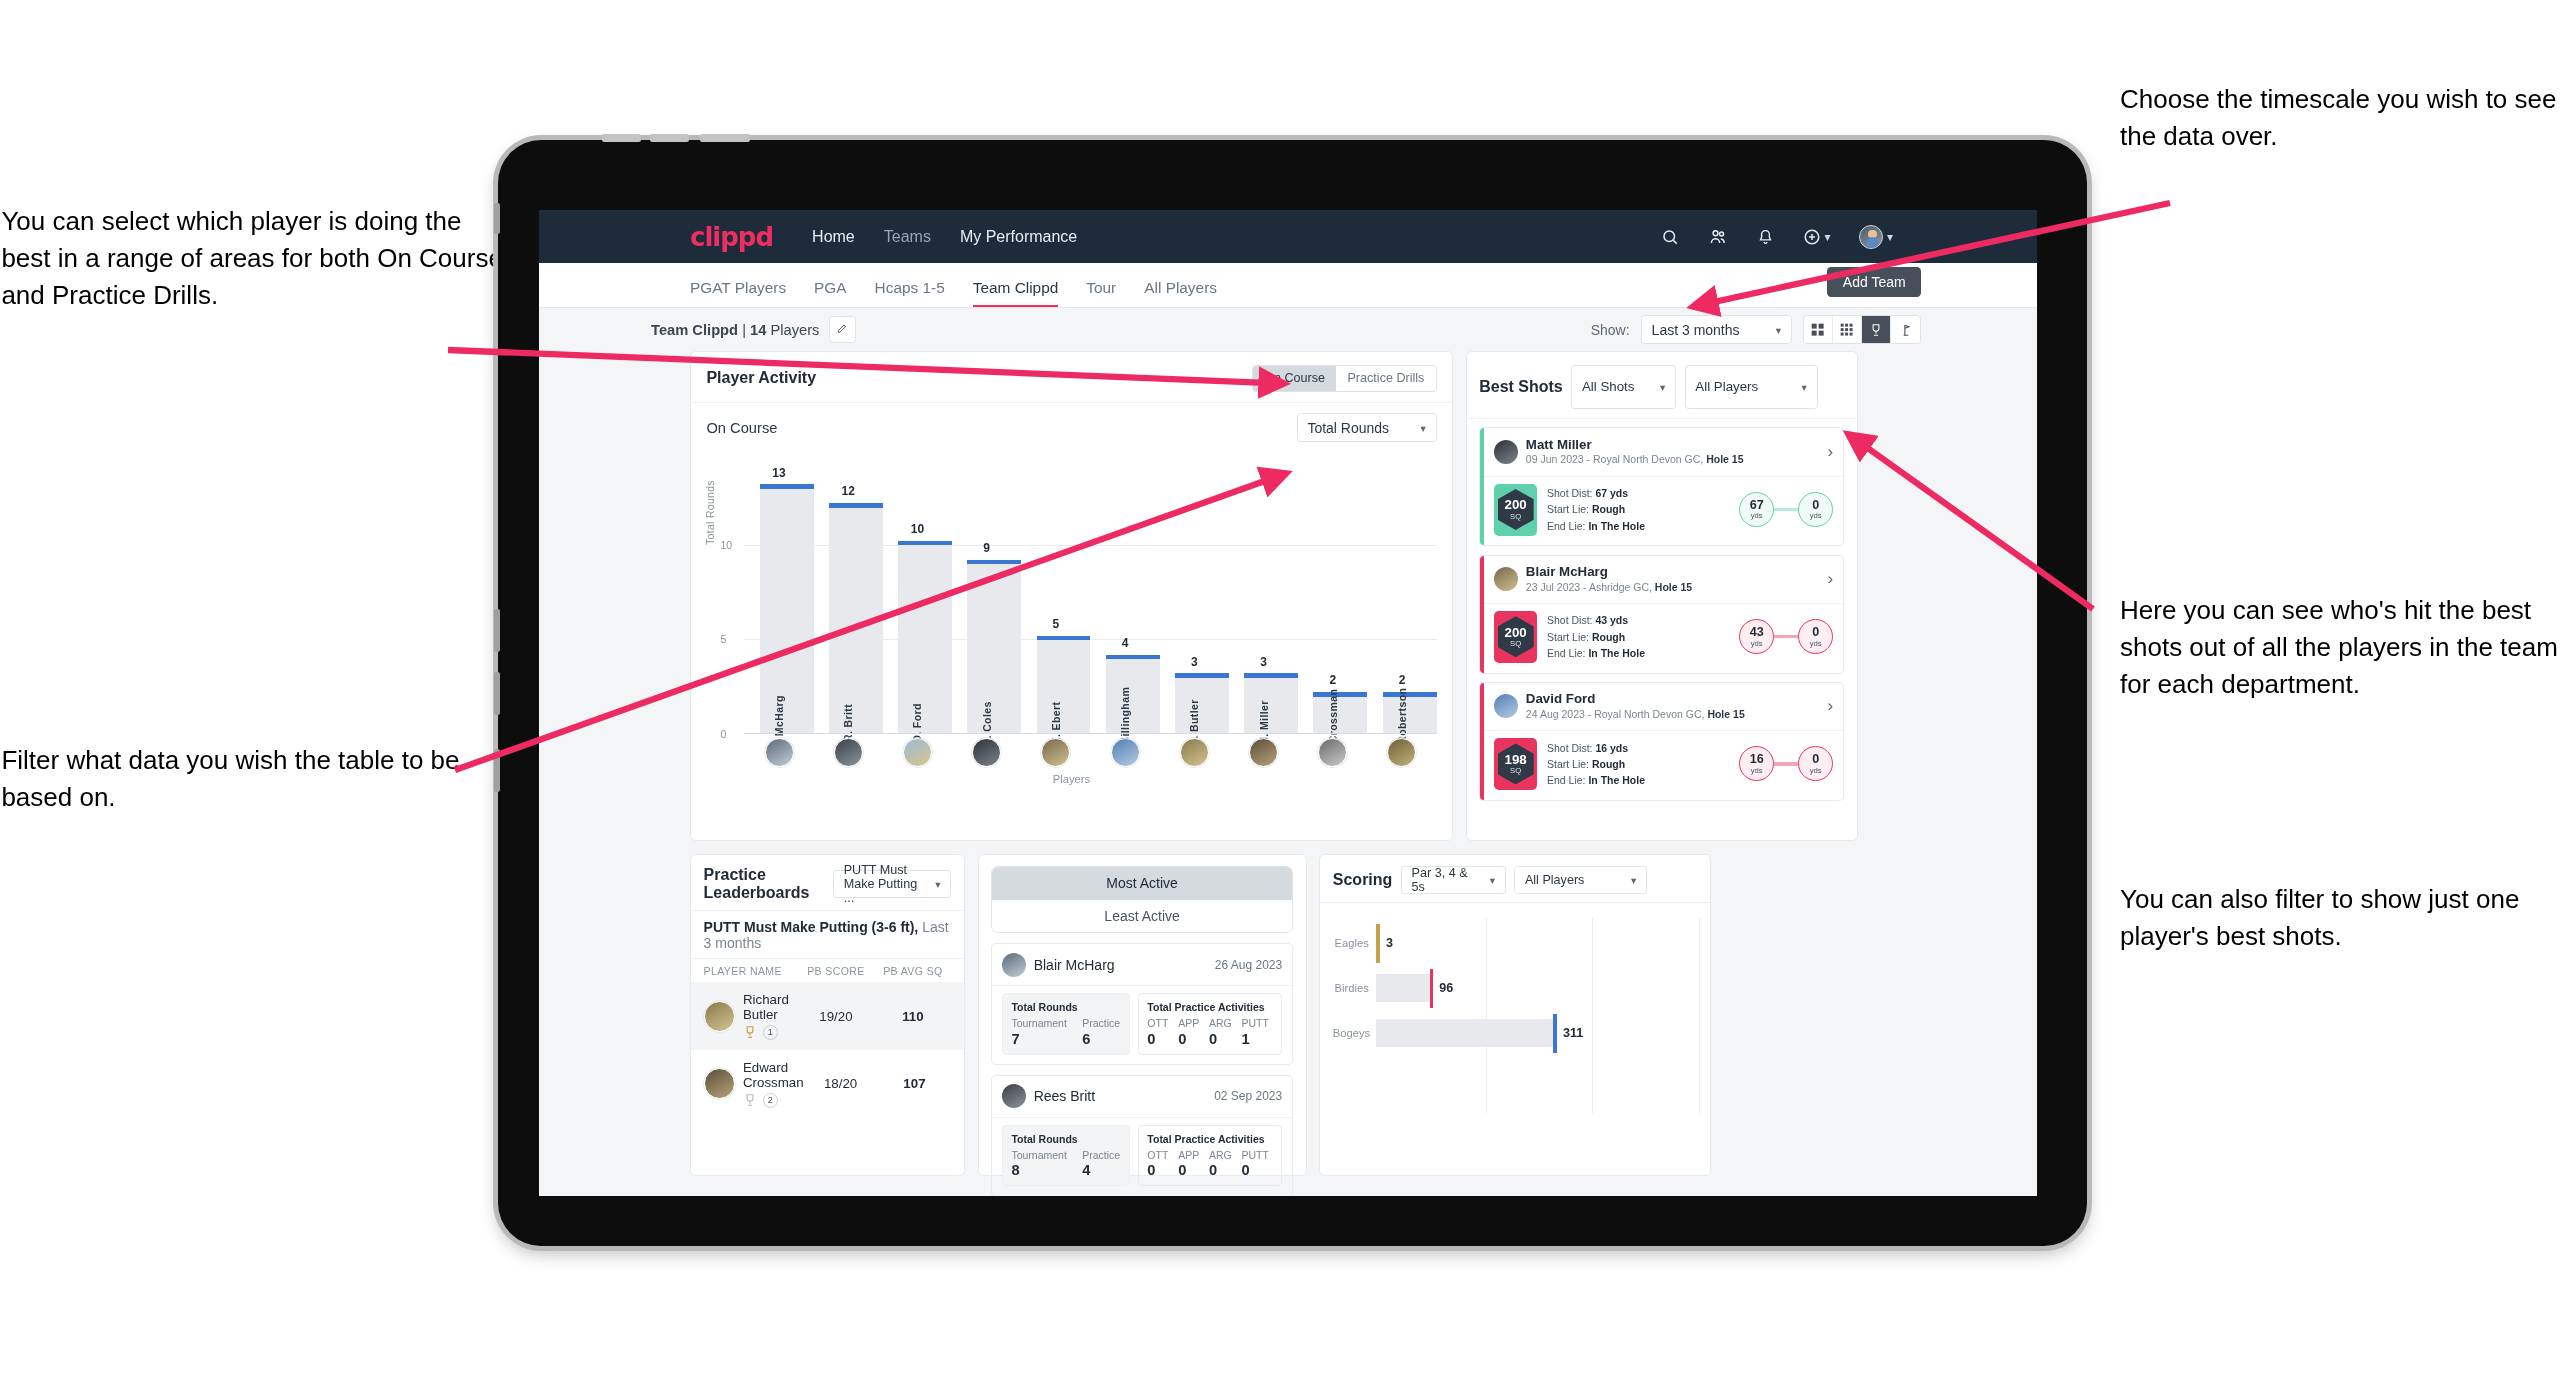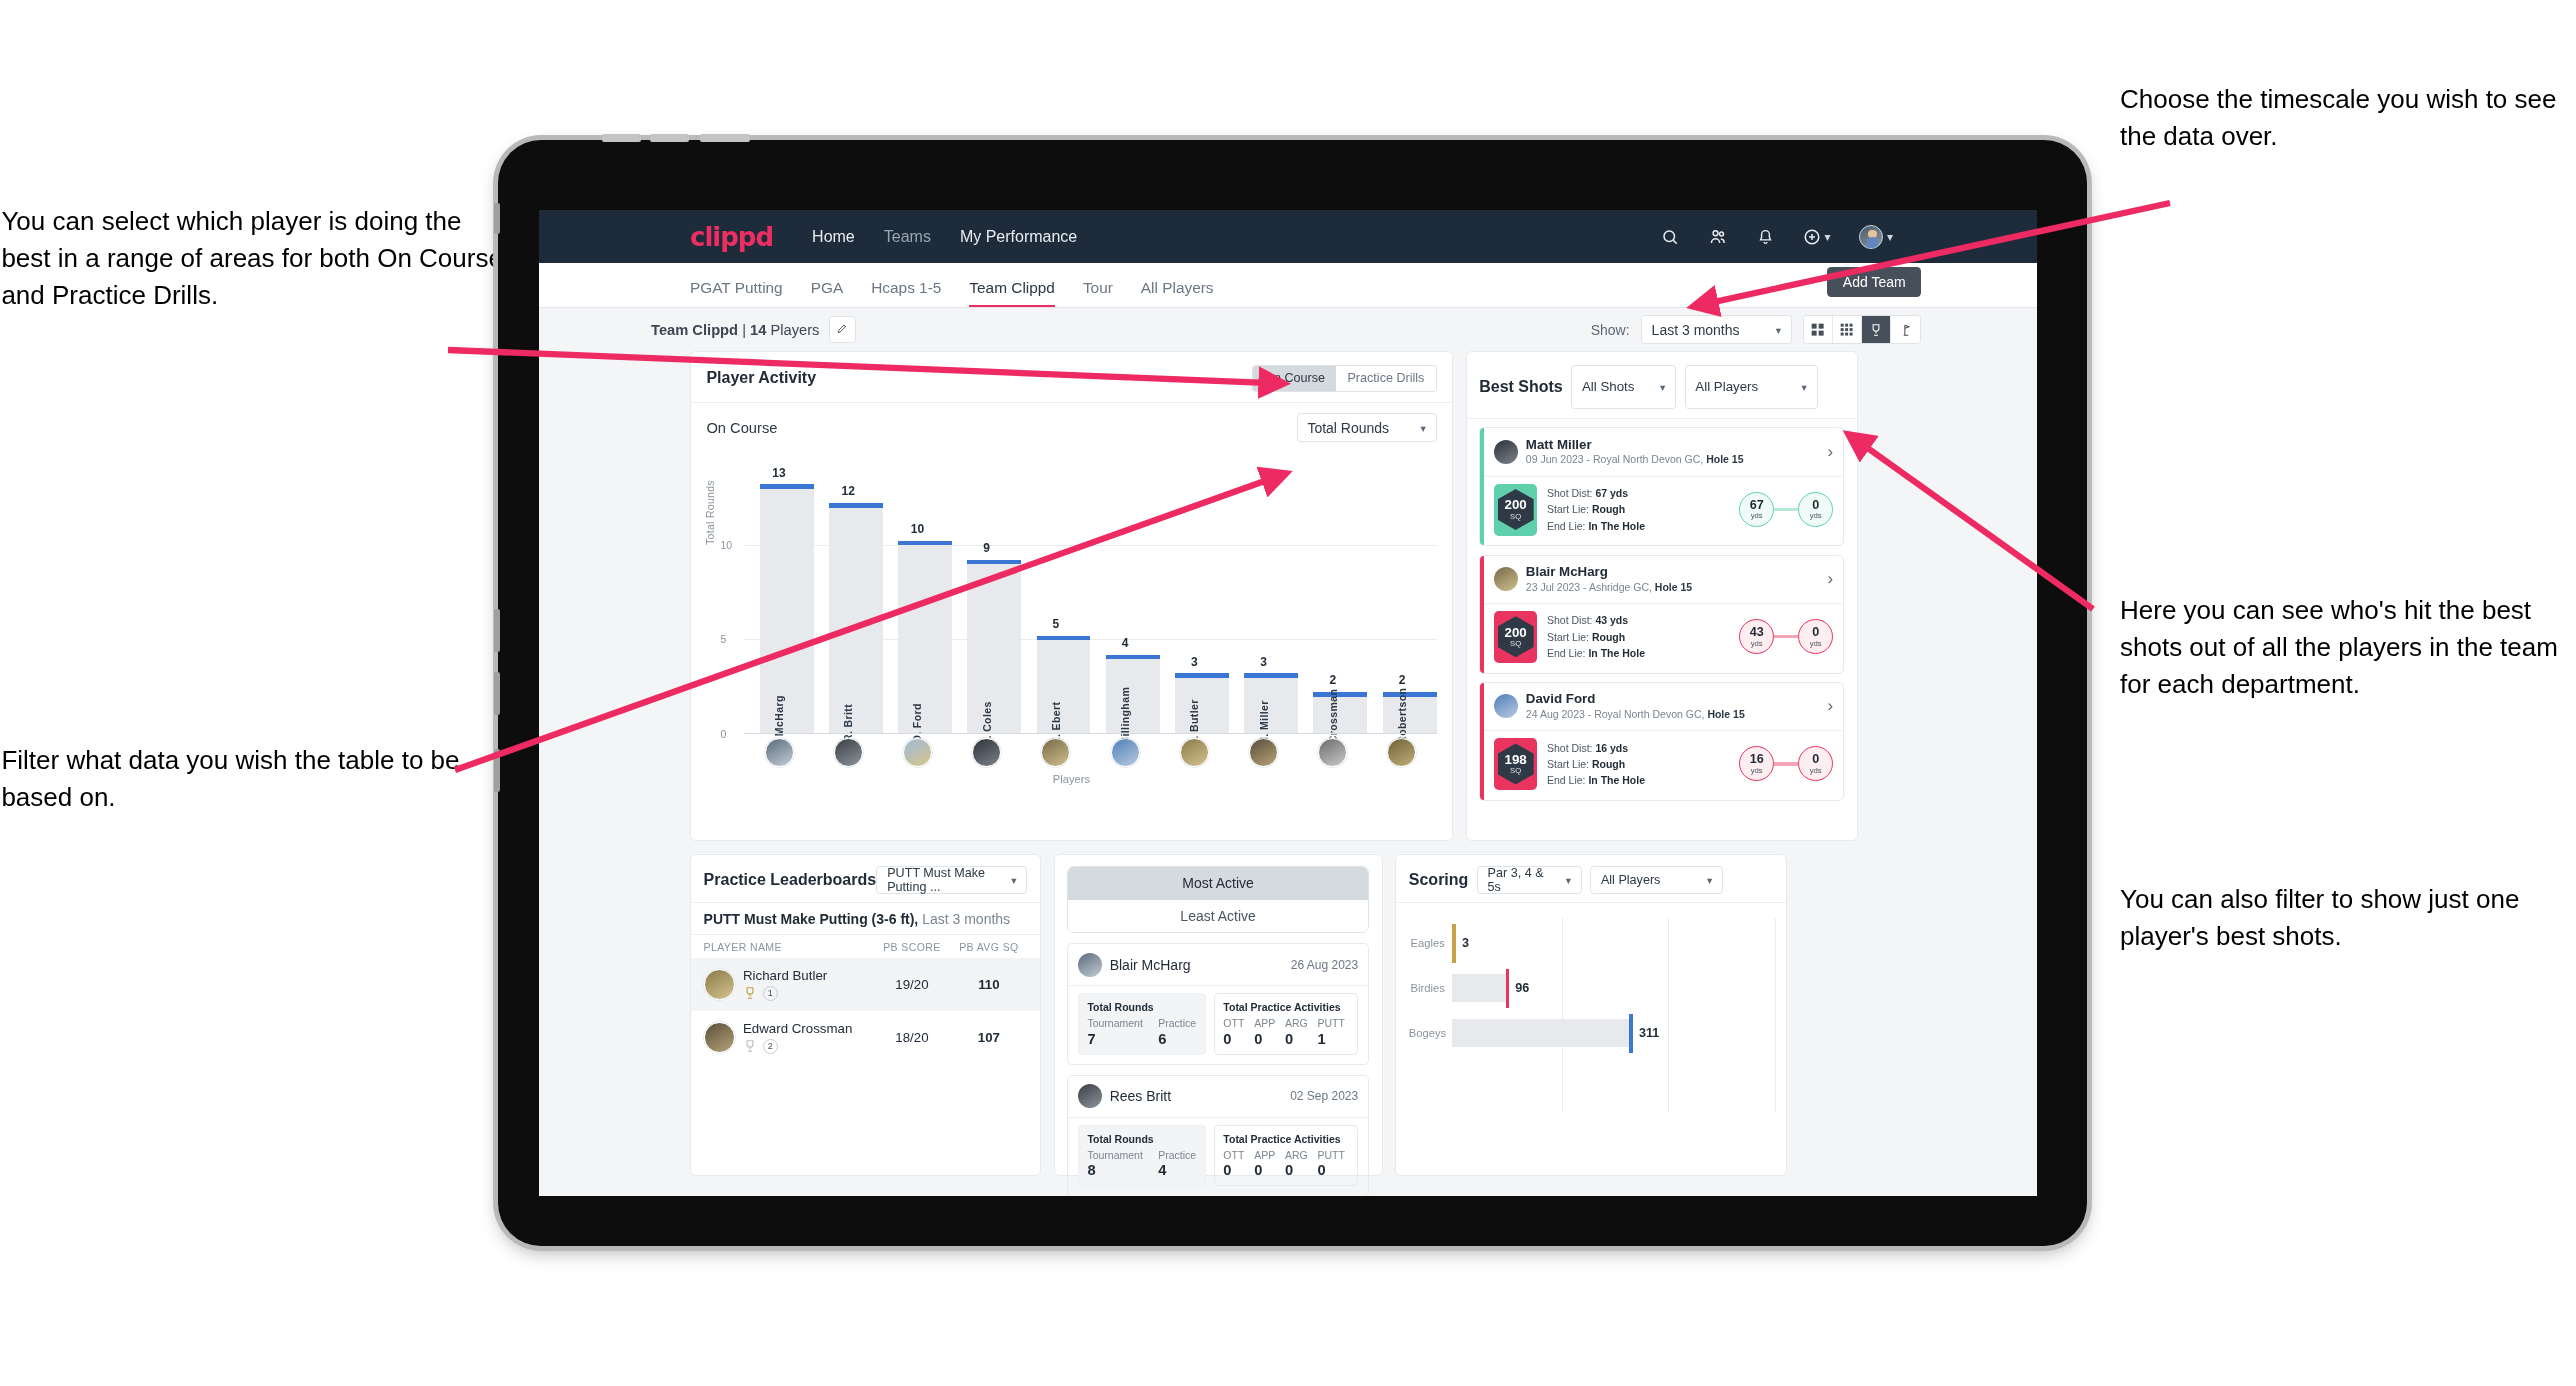--- a/index.html
+++ b/index.html
@@ -127,21 +127,21 @@
   .sc-lines { font-size:10.5px; color:#4a5662; line-height:1.55; }
   .sc-lines b { color:#1f2a35; }
   .dist { margin-left:auto; display:flex; align-items:center; }
   .dcirc { width:35px; height:35px; border-radius:50%; border:1.4px solid; display:flex; flex-direction:column;
            align-items:center; justify-content:center; }
   .dcirc .n { font-size:12.6px; font-weight:700; color:#1f2a35; line-height:1;}
   .dcirc .u { font-size:7.7px; color:#4a5662; }
   .dline { width:24px; height:3.5px; }
 
   
-  #pl { width:351px; height:322px; }
+  #pl { width:275px; height:322px; }
   #ma { width:329px; height:322px; }
   #sc { width:392px; height:322px; }
 
   .pl-head { display:flex; align-items:center; padding:11.2px 12.6px 8.4px 12.6px; }
   .pl-head .selbox { margin-left:auto; height:28px; font-size:12.6px; width:151px; justify-content:space-between;}
   .pl-sub { padding:8.4px 12.6px 7px 12.6px; font-size:14px; color:#222c38; }
   .pl-sub span { color:#7b858f; font-weight:400; }
   .pl-sub b { font-weight:700; }
   .pl-cols { display:flex; padding:5.6px 12.6px; font-size:10.5px; color:#8a939d; letter-spacing:0.4px;}
   .pl-row { display:flex; align-items:center; padding:9.8px 12.6px; }
@@ -239,21 +239,21 @@
       </span>
       <span style="display:flex;align-items:center;">
         <span class="avatar-nav"></span>
         <span class="caret">▾</span>
       </span>
     </div>
   </div>
 
   <div id="tabbar">
     <div class="tabs">
-      <div class="tab">PGAT Putting</div>
+      <div class="tab">PGAT Players</div>
       <div class="tab">PGA</div>
       <div class="tab">Hcaps 1-5</div>
       <div class="tab active">Team Clippd</div>
       <div class="tab">Tour</div>
       <div class="tab">All Players</div>
     </div>
     <div id="addteam">Add Team</div>
   </div>
 
   <div id="toolbar">

